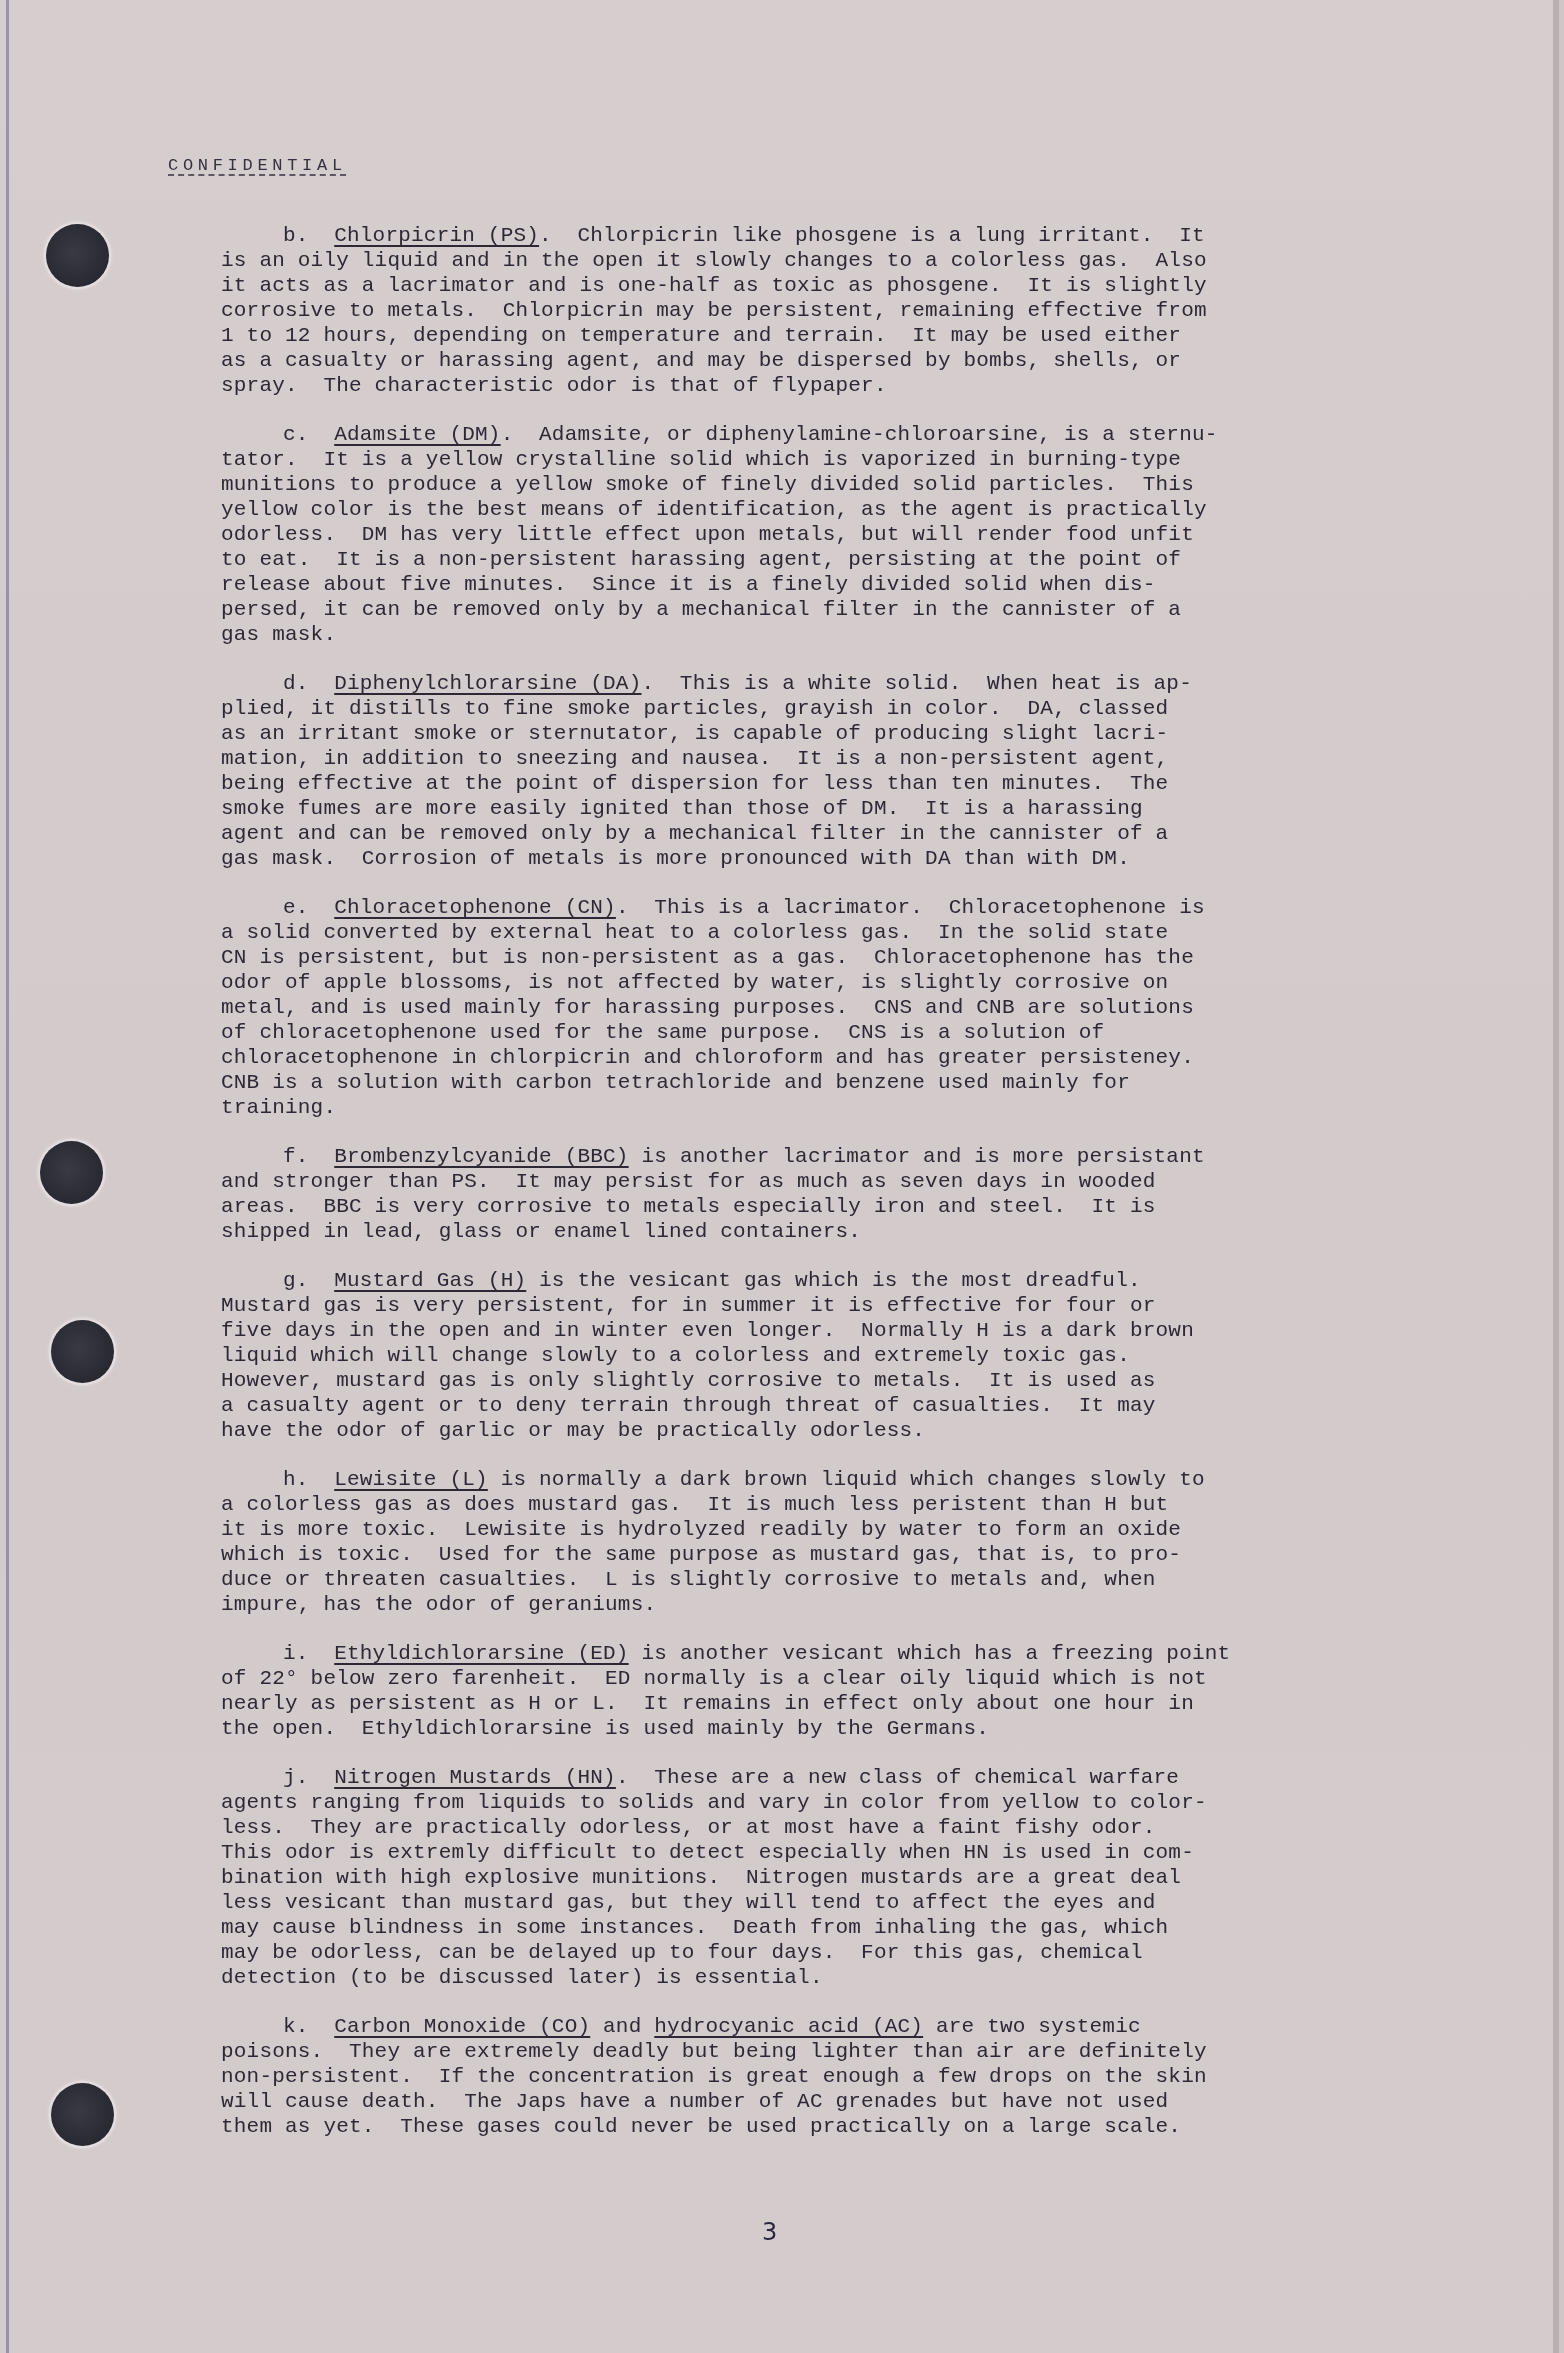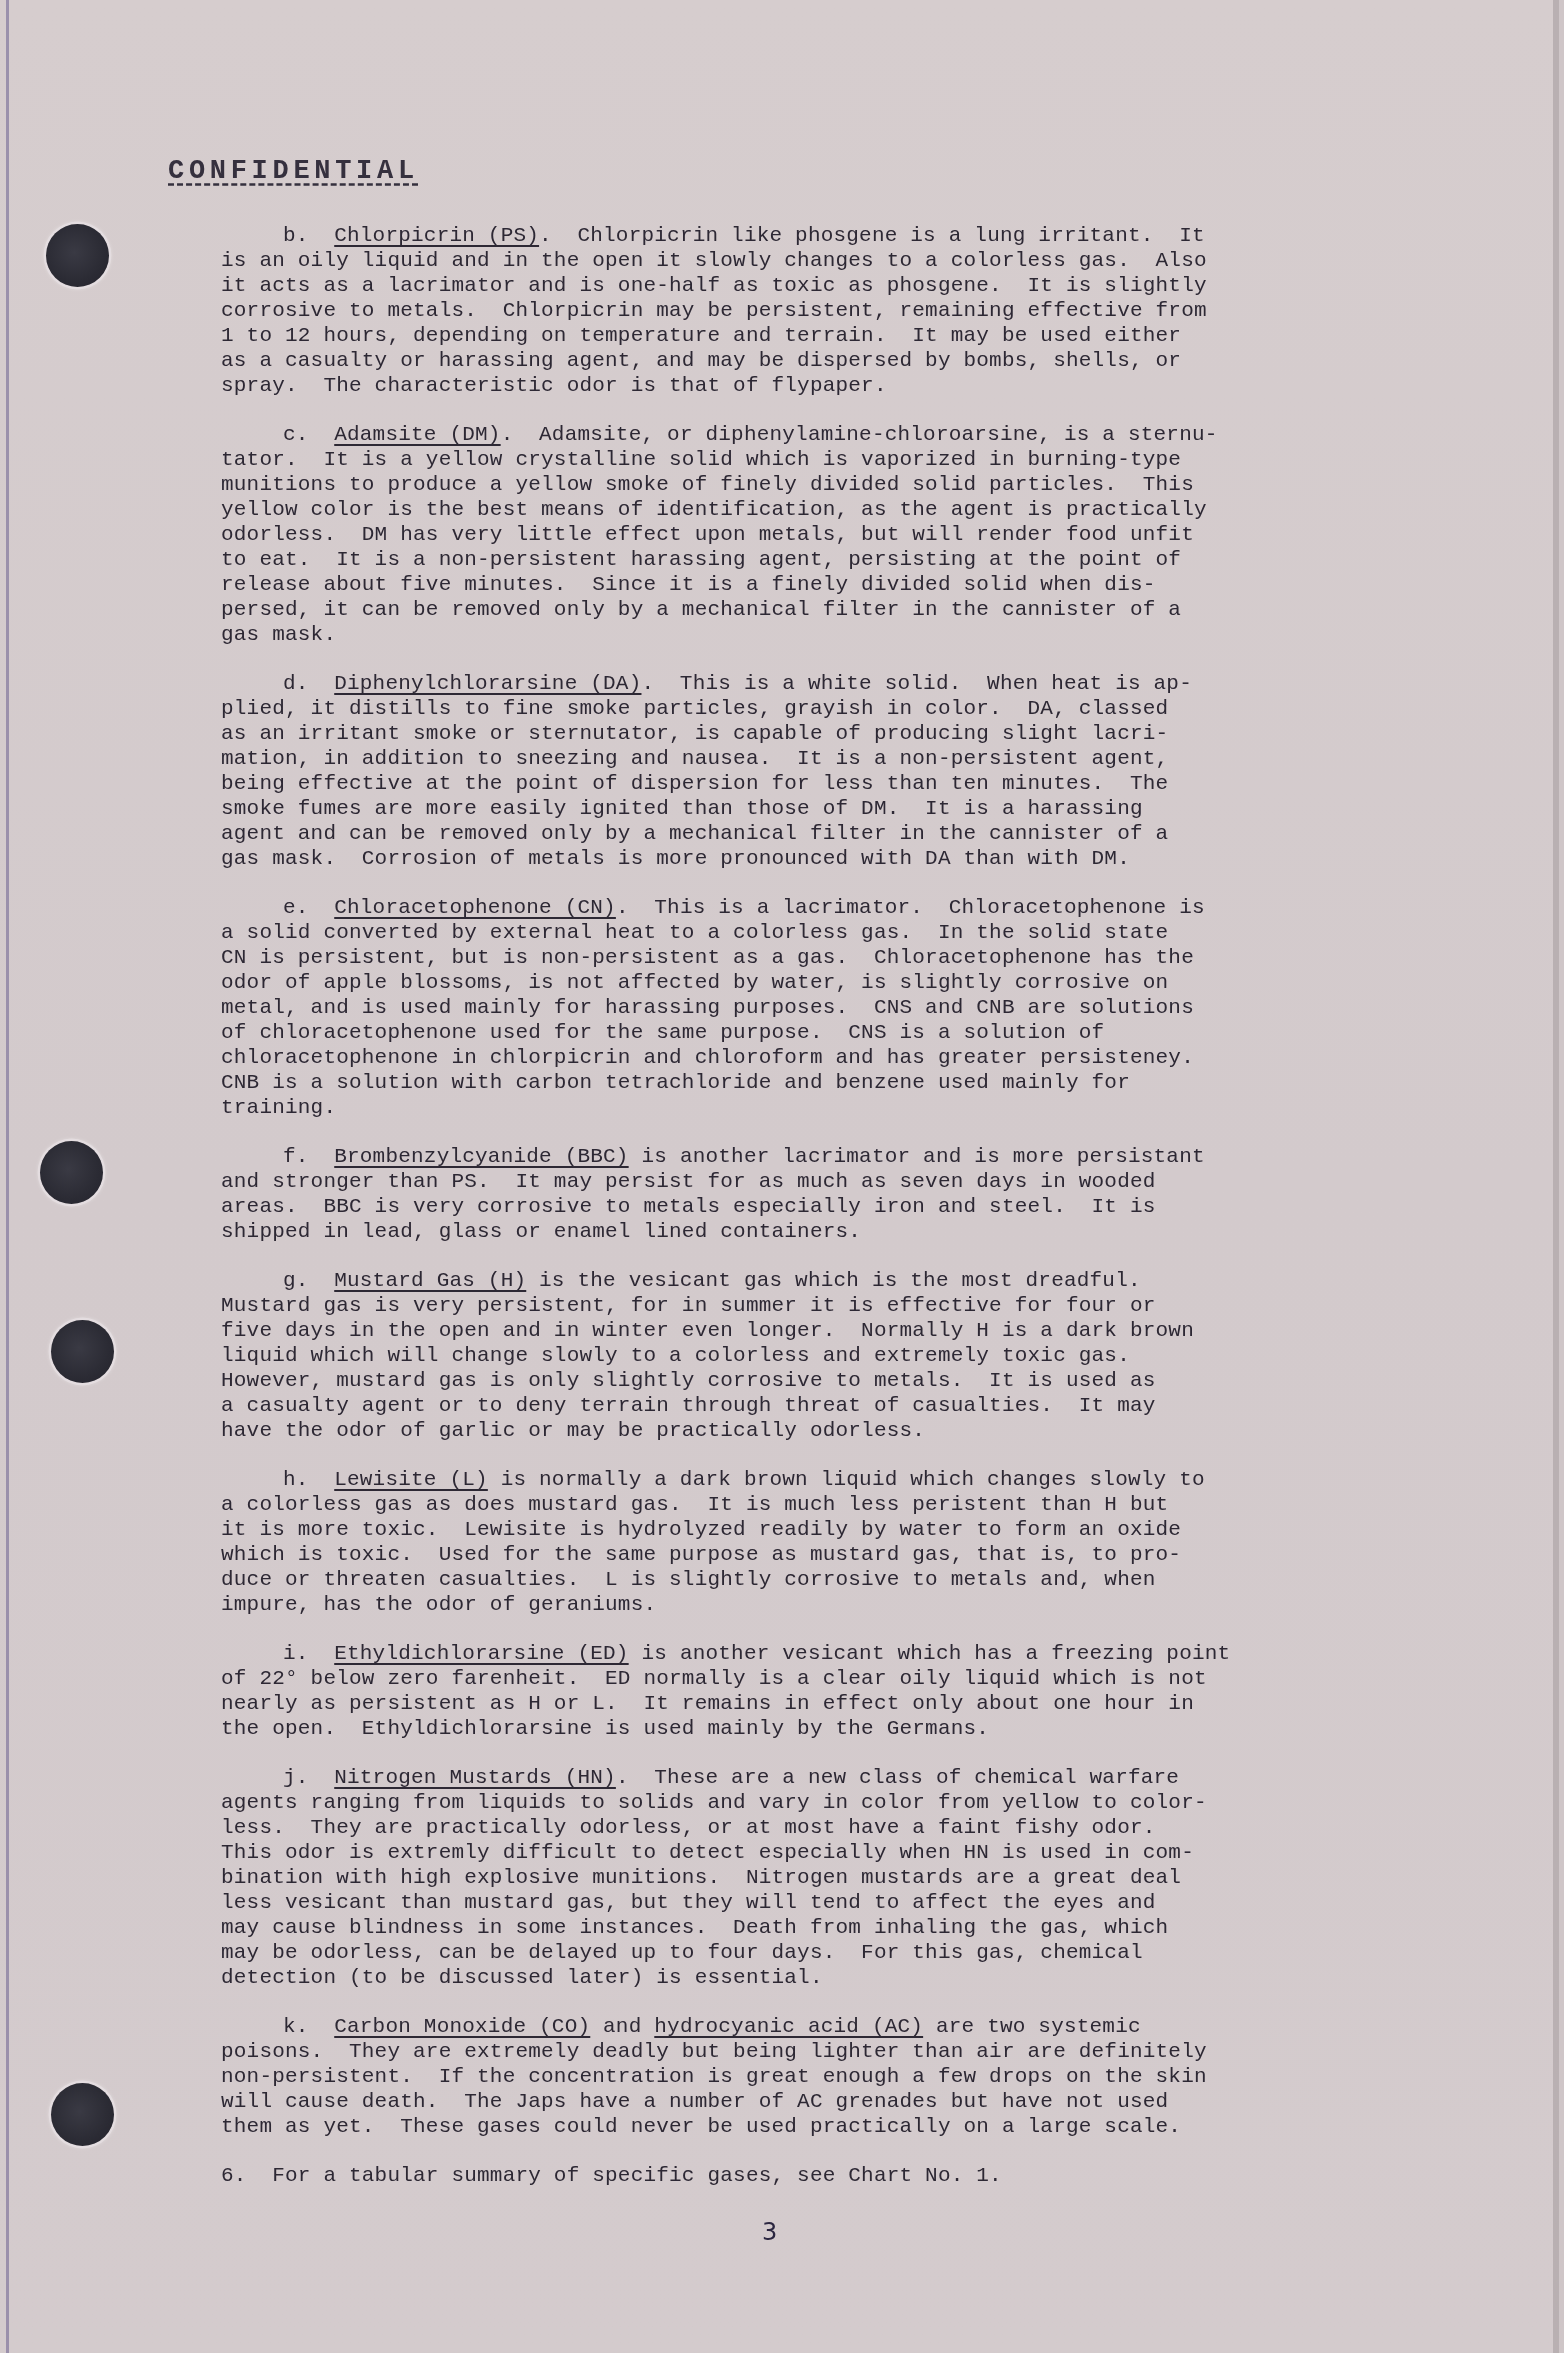--- a/index.html
+++ b/index.html
@@ -22,22 +22,22 @@
     position: absolute; right: 0; top: 0; width: 6.3px; height: 2354px;
     background: #b9b0b2;
   }
   .hole {
     position: absolute; width: 63px; height: 63px; border-radius: 50%;
     background: radial-gradient(circle at 45% 45%, #3a3a44 0%, #2b2b34 60%, #23222b 100%);
     box-shadow: 0 0 0 2.4px #e4dde0, 0 0 3.2px 3.2px rgba(255,255,255,0.2);
   }
   .header {
     position: absolute; left: 168px; top: 156px;
-    font-size: 27px; letter-spacing: 4.7px; text-decoration: underline dashed;
-    text-underline-offset: 4.7px; font-weight: bold; color: #35303e;
+    font-size: 17px; letter-spacing: 4.7px; text-decoration: underline dashed;
+    text-underline-offset: 4.7px; font-weight: normal; color: #35303e;
   }
   .body-text {
     position: absolute; left: 221px; top: 223px; width: 1154px;
     font-size: 21px; line-height: 25px; font-weight: normal;
     color: #2d2834;
     letter-spacing: 0.2px;
   }
   .para { margin: 0 0 24px 0; white-space: pre-wrap; }
   .para .line { display: block; white-space: pre; }
   .para .lbl { padding-left: 62px; }
@@ -66,18 +66,17 @@
       <div class="para"><span class="line lbl"><span>b.  </span><u>Chlorpicrin (PS)</u><span>.  Chlorpicrin like phosgene is a lung irritant.  It</span></span><span class="line">is an oily liquid and in the open it slowly changes to a colorless gas.  Also</span><span class="line">it acts as a lacrimator and is one-half as toxic as phosgene.  It is slightly</span><span class="line">corrosive to metals.  Chlorpicrin may be persistent, remaining effective from</span><span class="line">1 to 12 hours, depending on temperature and terrain.  It may be used either</span><span class="line">as a casualty or harassing agent, and may be dispersed by bombs, shells, or</span><span class="line">spray.  The characteristic odor is that of flypaper.</span></div>
       <div class="para"><span class="line lbl"><span>c.  </span><u>Adamsite (DM)</u><span>.  Adamsite, or diphenylamine-chloroarsine, is a sternu-</span></span><span class="line">tator.  It is a yellow crystalline solid which is vaporized in burning-type</span><span class="line">munitions to produce a yellow smoke of finely divided solid particles.  This</span><span class="line">yellow color is the best means of identification, as the agent is practically</span><span class="line">odorless.  DM has very little effect upon metals, but will render food unfit</span><span class="line">to eat.  It is a non-persistent harassing agent, persisting at the point of</span><span class="line">release about five minutes.  Since it is a finely divided solid when dis-</span><span class="line">persed, it can be removed only by a mechanical filter in the cannister of a</span><span class="line">gas mask.</span></div>
       <div class="para"><span class="line lbl"><span>d.  </span><u>Diphenylchlorarsine (DA)</u><span>.  This is a white solid.  When heat is ap-</span></span><span class="line">plied, it distills to fine smoke particles, grayish in color.  DA, classed</span><span class="line">as an irritant smoke or sternutator, is capable of producing slight lacri-</span><span class="line">mation, in addition to sneezing and nausea.  It is a non-persistent agent,</span><span class="line">being effective at the point of dispersion for less than ten minutes.  The</span><span class="line">smoke fumes are more easily ignited than those of DM.  It is a harassing</span><span class="line">agent and can be removed only by a mechanical filter in the cannister of a</span><span class="line">gas mask.  Corrosion of metals is more pronounced with DA than with DM.</span></div>
       <div class="para"><span class="line lbl"><span>e.  </span><u>Chloracetophenone (CN)</u><span>.  This is a lacrimator.  Chloracetophenone is</span></span><span class="line">a solid converted by external heat to a colorless gas.  In the solid state</span><span class="line">CN is persistent, but is non-persistent as a gas.  Chloracetophenone has the</span><span class="line">odor of apple blossoms, is not affected by water, is slightly corrosive on</span><span class="line">metal, and is used mainly for harassing purposes.  CNS and CNB are solutions</span><span class="line">of chloracetophenone used for the same purpose.  CNS is a solution of</span><span class="line">chloracetophenone in chlorpicrin and chloroform and has greater persisteney.</span><span class="line">CNB is a solution with carbon tetrachloride and benzene used mainly for</span><span class="line">training.</span></div>
       <div class="para"><span class="line lbl"><span>f.  </span><u>Brombenzylcyanide (BBC)</u><span> is another lacrimator and is more persistant</span></span><span class="line">and stronger than PS.  It may persist for as much as seven days in wooded</span><span class="line">areas.  BBC is very corrosive to metals especially iron and steel.  It is</span><span class="line">shipped in lead, glass or enamel lined containers.</span></div>
       <div class="para"><span class="line lbl"><span>g.  </span><u>Mustard Gas (H)</u><span> is the vesicant gas which is the most dreadful.</span></span><span class="line">Mustard gas is very persistent, for in summer it is effective for four or</span><span class="line">five days in the open and in winter even longer.  Normally H is a dark brown</span><span class="line">liquid which will change slowly to a colorless and extremely toxic gas.</span><span class="line">However, mustard gas is only slightly corrosive to metals.  It is used as</span><span class="line">a casualty agent or to deny terrain through threat of casualties.  It may</span><span class="line">have the odor of garlic or may be practically odorless.</span></div>
       <div class="para"><span class="line lbl"><span>h.  </span><u>Lewisite (L)</u><span> is normally a dark brown liquid which changes slowly to</span></span><span class="line">a colorless gas as does mustard gas.  It is much less peristent than H but</span><span class="line">it is more toxic.  Lewisite is hydrolyzed readily by water to form an oxide</span><span class="line">which is toxic.  Used for the same purpose as mustard gas, that is, to pro-</span><span class="line">duce or threaten casualties.  L is slightly corrosive to metals and, when</span><span class="line">impure, has the odor of geraniums.</span></div>
       <div class="para"><span class="line lbl"><span>i.  </span><u>Ethyldichlorarsine (ED)</u><span> is another vesicant which has a freezing point</span></span><span class="line">of 22° below zero farenheit.  ED normally is a clear oily liquid which is not</span><span class="line">nearly as persistent as H or L.  It remains in effect only about one hour in</span><span class="line">the open.  Ethyldichlorarsine is used mainly by the Germans.</span></div>
       <div class="para"><span class="line lbl"><span>j.  </span><u>Nitrogen Mustards (HN)</u><span>.  These are a new class of chemical warfare</span></span><span class="line">agents ranging from liquids to solids and vary in color from yellow to color-</span><span class="line">less.  They are practically odorless, or at most have a faint fishy odor.</span><span class="line">This odor is extremly difficult to detect especially when HN is used in com-</span><span class="line">bination with high explosive munitions.  Nitrogen mustards are a great deal</span><span class="line">less vesicant than mustard gas, but they will tend to affect the eyes and</span><span class="line">may cause blindness in some instances.  Death from inhaling the gas, which</span><span class="line">may be odorless, can be delayed up to four days.  For this gas, chemical</span><span class="line">detection (to be discussed later) is essential.</span></div>
       <div class="para"><span class="line lbl"><span>k.  </span><u>Carbon Monoxide (CO)</u><span> and </span><u>hydrocyanic acid (AC)</u><span> are two systemic</span></span><span class="line">poisons.  They are extremely deadly but being lighter than air are definitely</span><span class="line">non-persistent.  If the concentration is great enough a few drops on the skin</span><span class="line">will cause death.  The Japs have a number of AC grenades but have not used</span><span class="line">them as yet.  These gases could never be used practically on a large scale.</span></div>
-      <div class="para closing">6.  For a tabular summary of specific gases, see Chart No. 1.</div>
     </div>
 
   <div class="page-num">3</div>
 </div>
 
 
 </body></html>

